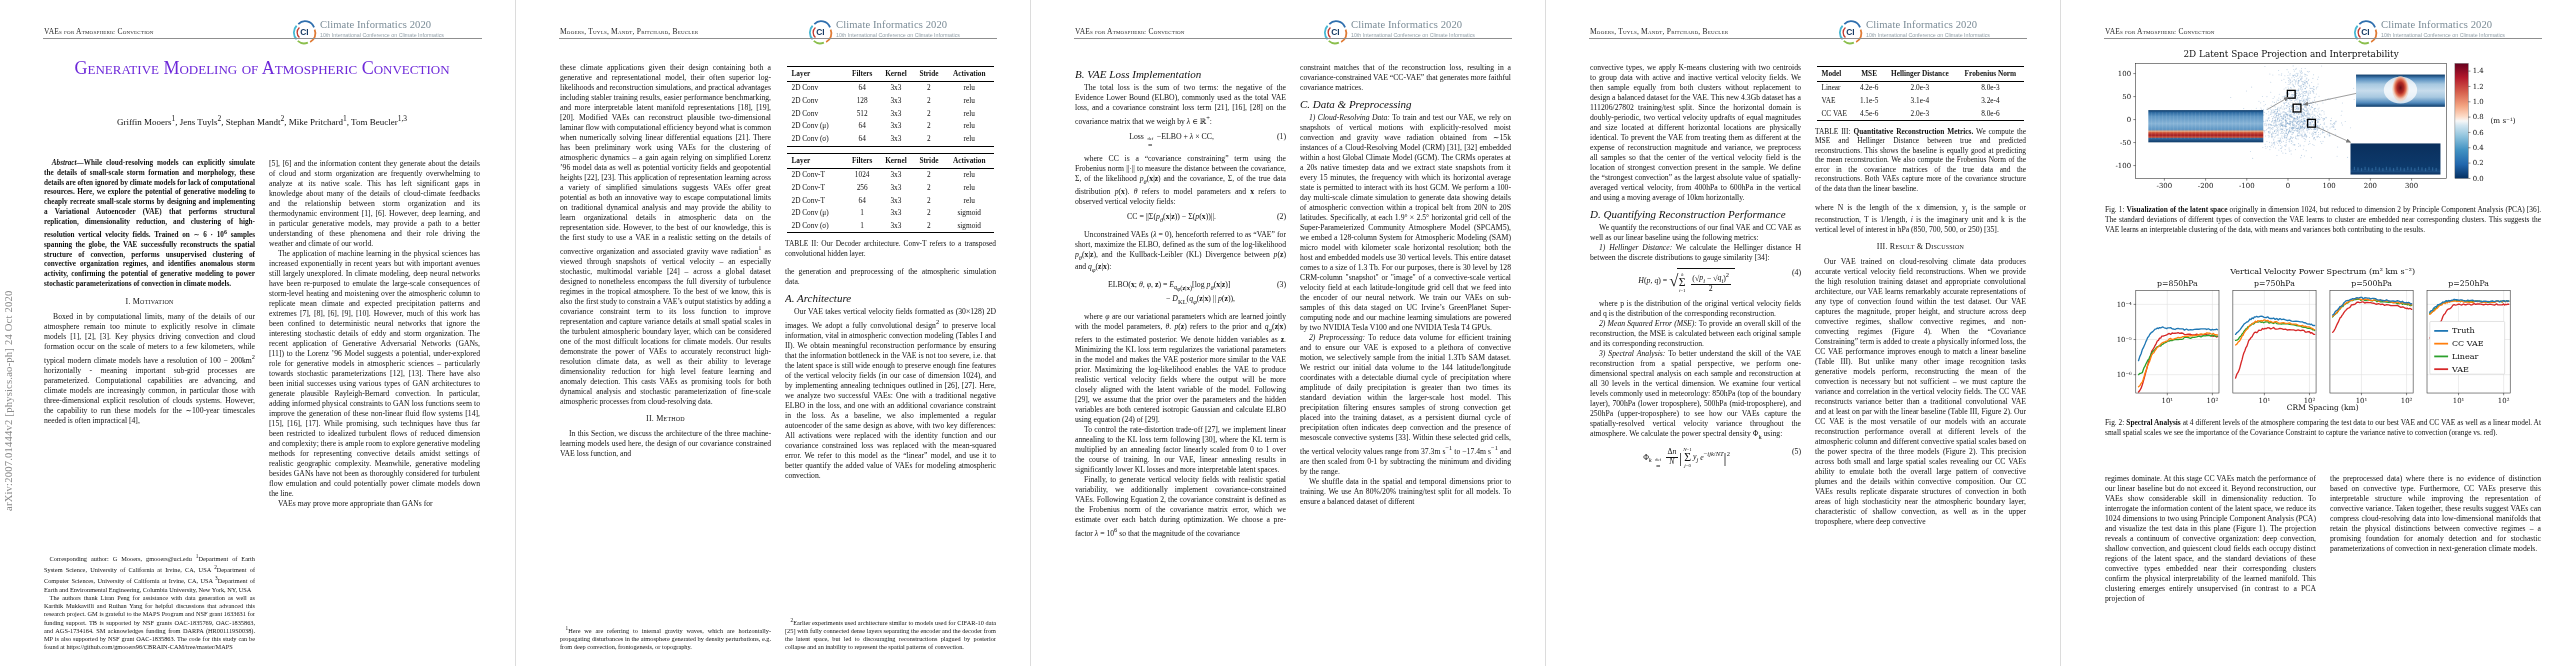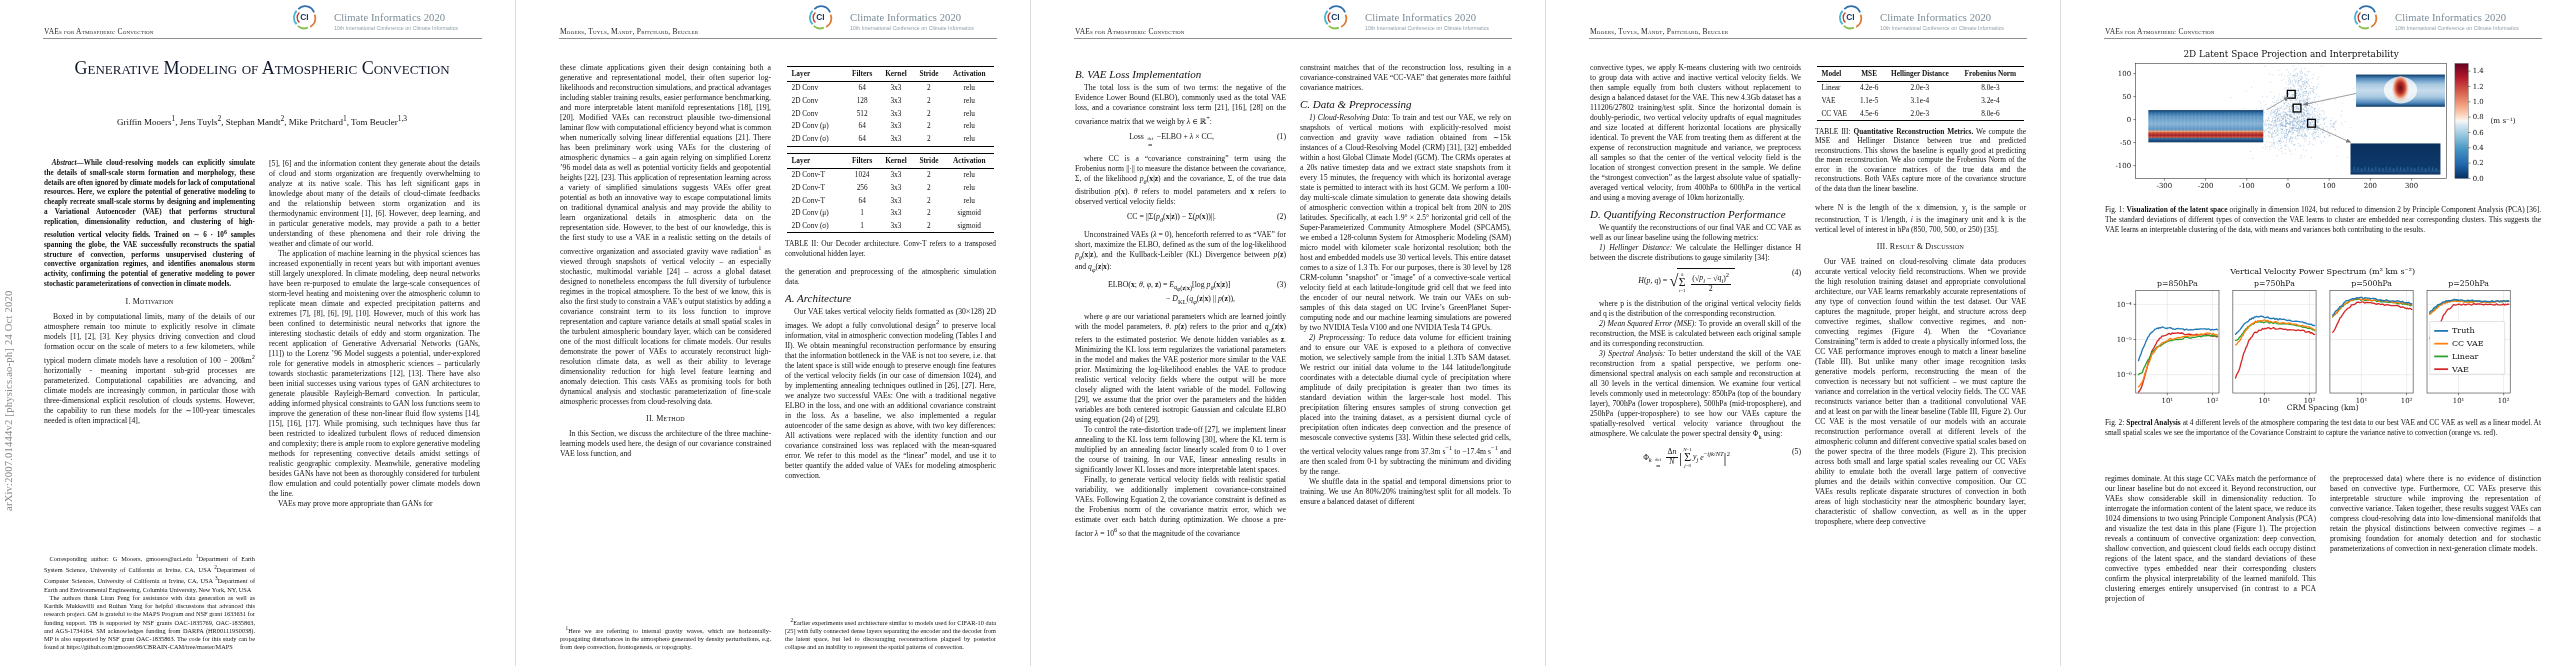--- a/index.html
+++ b/index.html
@@ -3,25 +3,25 @@
 <meta charset="utf-8">
 <style>
 *{box-sizing:border-box}
 html,body{margin:0;padding:0}
 body{width:2576px;height:667px;background:#ffffff;font-family:"Liberation Serif","DejaVu Serif","DejaVu Sans",serif;color:#111}
 #doc{position:relative;width:2576px;height:667px;display:flex}
 .page{position:relative;width:515px;height:667px;background:#fff;overflow:hidden;flex:0 0 515px}
 .page+.page{border-left:0.6px solid #dcdcdc}
 .running-head{position:absolute;left:44px;top:27px;font-variant:small-caps;font-size:7.5px;letter-spacing:0.2px;color:#1d1d1d;white-space:nowrap}
 .head-rule{position:absolute;left:43px;right:33px;top:38px;height:1.1px;background:#8f8f8f}
-.logo{position:absolute;left:291px;top:4px;display:flex;align-items:flex-end;gap:16px}
+.logo{position:absolute;left:291px;top:19px;display:flex;align-items:flex-start;gap:2px}
 .conf-title{font-family:Liberation Serif, serif;font-size:10.6px;color:#7b8c97;letter-spacing:0.1px}
 .conf-sub{font-family:"Liberation Sans","DejaVu Sans",sans-serif;font-size:5.3px;color:#93a1aa;margin-top:1.7px}
 .arxiv{position:absolute;left:3.3px;top:156px;height:489px;writing-mode:vertical-rl;transform:rotate(180deg);font-size:10.6px;color:#8a8a8a;letter-spacing:0.2px;text-align:center}
-.title{position:absolute;left:44px;width:436px;top:57px;text-align:center;font-variant:small-caps;font-size:18px;line-height:23px;color:#0f172a}
+.title{position:absolute;left:44px;width:436px;top:57px;text-align:center;font-variant:small-caps;font-size:18px;line-height:23px;color:#6d28d9}
 .authors{position:absolute;left:44px;width:436px;top:114px;text-align:center;font-size:9px}
 .cols{position:absolute;left:44px;width:436px;top:63px;bottom:15.6px;display:flex;gap:14px}
 .cols.first{top:159px}
 .cols.bottom{top:474px;bottom:10px}
 .col{width:211px;height:100%;overflow:hidden;display:flex;flex-direction:column;text-align:justify;font-size:7.7px;line-height:10px}
 .para{margin:0;text-indent:9px}
 .para.ni{text-indent:0}
 .abstract{margin:0;font-size:7.2px;line-height:9.8px;text-indent:7.8px}
 .h1{text-align:center;font-variant:small-caps;font-size:8px;margin:7.2px 0 5px;text-indent:0;letter-spacing:0.2px}
 .h2{font-style:italic;margin:6.1px 0 3.9px;font-size:11px}

